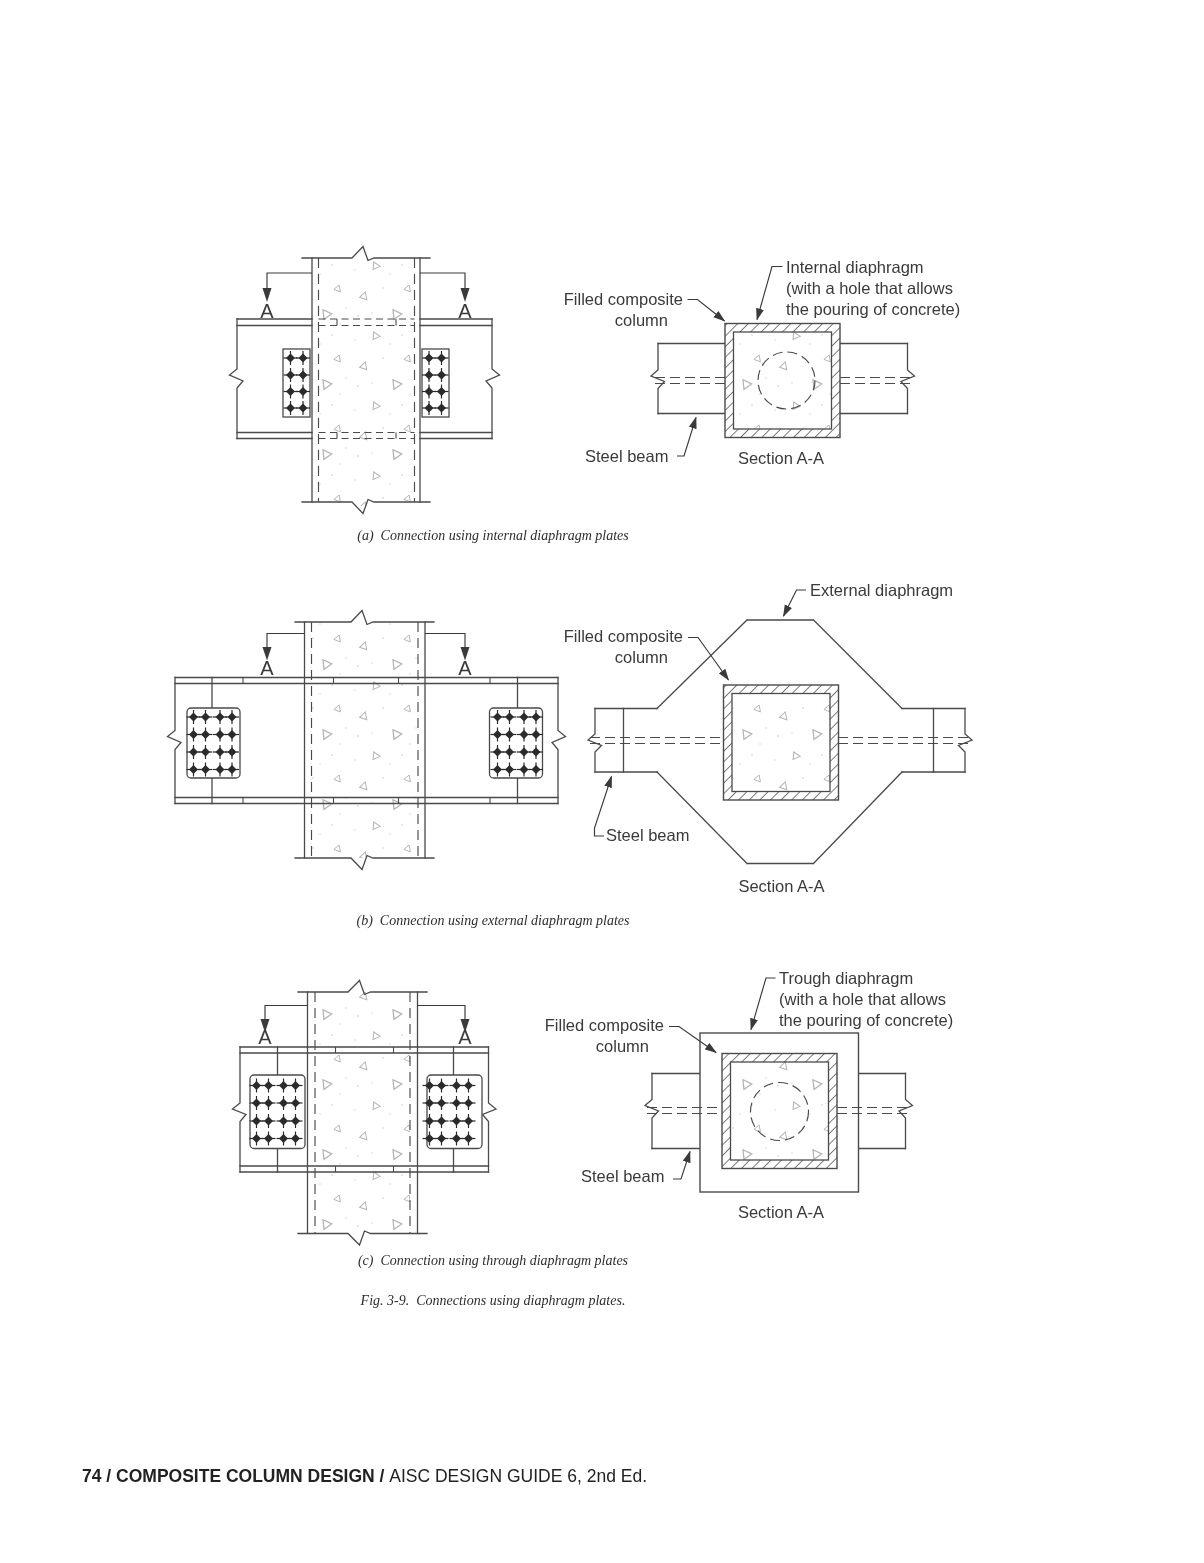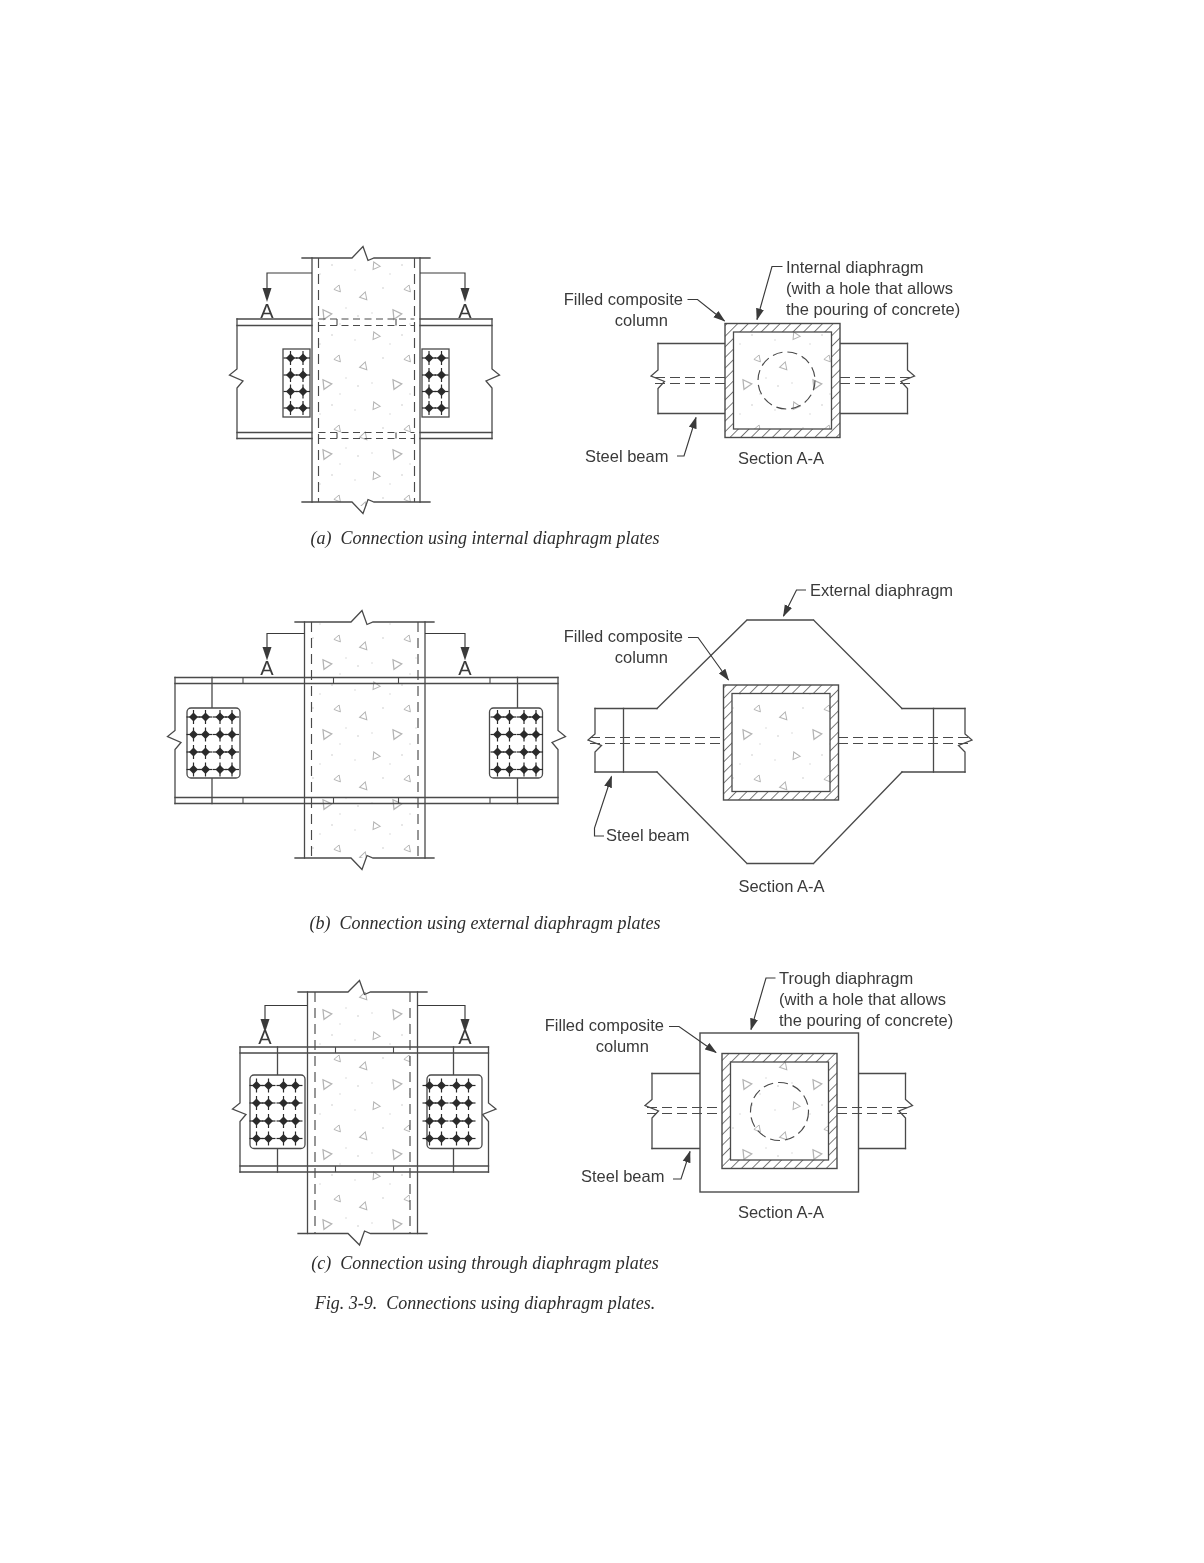--- a/index.html
+++ b/index.html
@@ -13,21 +13,21 @@
   .dshc{stroke:#4a4a4a;stroke-width:1.15;fill:none;stroke-dasharray:10 5;}
   .ldr{stroke:#3a3a3a;stroke-width:1.15;fill:none;}
   .plate{fill:#ffffff;stroke:#4a4a4a;stroke-width:1.3;}
   .tri-f{fill:#3a3a3a;stroke:none;}
   .boxo{fill:url(#hatch);stroke:#4a4a4a;stroke-width:1.4;}
   .boxi{fill:url(#conc);stroke:#4a4a4a;stroke-width:1.3;}
   .trough{fill:#ffffff;stroke:#4a4a4a;stroke-width:1.4;}
   text.lbl{font-family:"Liberation Sans",sans-serif;font-size:16.5px;fill:#3a3a3a;}
   text.mk{font-family:"Liberation Sans",sans-serif;font-size:20px;fill:#3a3a3a;}
   
-  .caption{position:absolute;left:0;width:970px;text-align:center;font-family:"Liberation Serif",serif;font-style:italic;font-size:18px;color:#2d2d2d;white-space:pre;}
+  .caption{position:absolute;left:8px;width:970px;text-align:center;font-family:"Liberation Serif",serif;font-style:italic;font-size:14px;color:#2d2d2d;white-space:pre;}
   .footer{position:absolute;left:82px;top:1466px;font-family:"Liberation Sans",sans-serif;font-size:17.5px;color:#222222;white-space:pre;}
   .footer .fb{font-weight:bold;}
 </style>
 </head>
 <body>
 
 <div class="page">
 
 <svg class="draw" width="1204" height="1563" viewBox="0 0 1204 1563">
   <defs>
@@ -298,14 +298,15 @@
       <text class="lbl" x="781" y="1218" text-anchor="middle">Section A-A</text>
     </g>
   </g>
 </svg>
 
 <div class="caption" style="top:528px">(a)  Connection using internal diaphragm plates</div>
 <div class="caption" style="top:1253px">(c)  Connection using through diaphragm plates</div>
 <div class="caption" style="top:913px">(b)  Connection using external diaphragm plates</div>
 <div class="caption" style="top:1293px">Fig. 3-9.  Connections using diaphragm plates.</div>
 
+<div class="footer"><span class="fb">74 / COMPOSITE COLUMN DESIGN / </span><span>AISC DESIGN GUIDE 6, 2nd Ed.</span></div>
 
 </div>
 
 </body></html>

